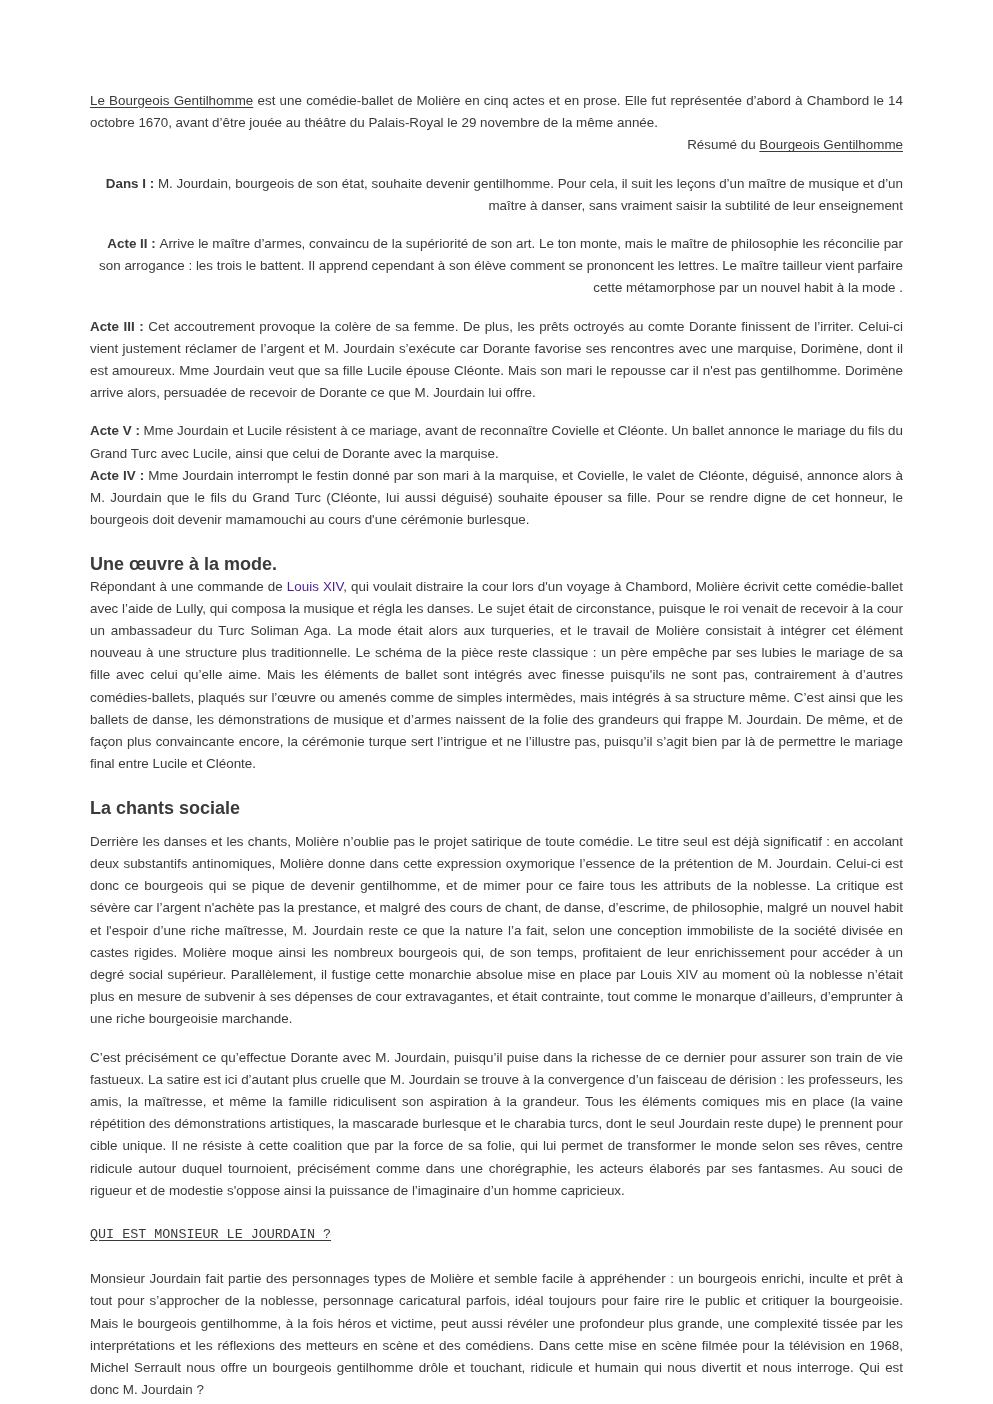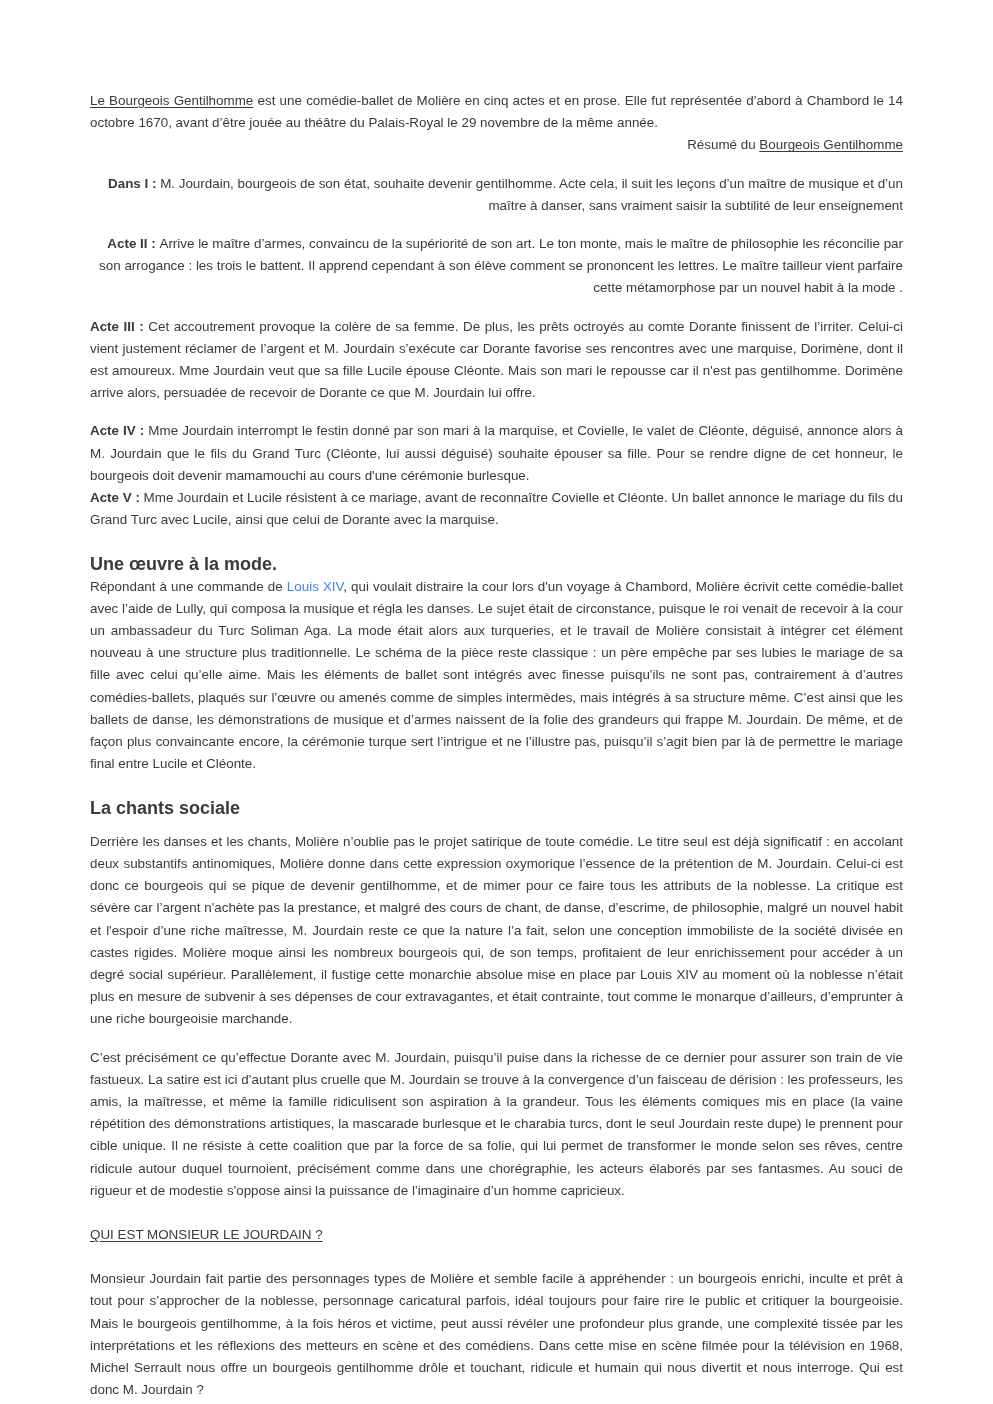--- a/index.html
+++ b/index.html
@@ -34,64 +34,64 @@
   p {
     margin: 0;
   }
   .p-left   { text-align: right; }
   .p-just   { text-align: justify; text-justify: inter-word; }
   .gap-sm   { height: 11px; }
   .gap-md   { height: 16px; }
   .gap-lg   { height: 22px; }
   .bold     { font-weight: bold; }
   .ul       { text-decoration: underline; text-underline-offset: 2px; }
-  .lnk      { color: #3b82f6; text-decoration: none; }
+  .lnk      { color: #4c1d95; text-decoration: none; }
   .heading  { font-weight: bold; font-size: 18px; line-height: 22.2px; }
-  .heading-ul { text-decoration: underline; text-underline-offset: 2px; font-size: 13.4px; line-height: 22.2px; }
+  .heading-ul { text-decoration: underline; text-underline-offset: 2px; font-size: 13.4px; line-height: 22.2px; font-family: Liberation Mono, monospace; }
 </style>
 </head>
 <body>
 
 <div class="page">
   <div class="doc-body">
 
     <p class="p-just">
       <span class="ul">Le Bourgeois Gentilhomme</span><span> est une comédie-ballet de Molière en cinq actes et en prose. Elle fut représentée d’abord à Chambord le 14 octobre 1670, avant d’être jouée au théâtre du Palais-Royal le 29 novembre de la même année.</span>
     </p>
 
     <p class="p-left">
       <span>Résumé du </span><span class="ul">Bourgeois Gentilhomme</span>
     </p>
 
     <div class="gap-md"></div>
 
     <p class="p-left">
-      <span class="bold"> Dans I :</span><span> M. Jourdain, bourgeois de son état, souhaite devenir gentilhomme. Acte cela, il suit les leçons d’un maître de musique et d’un maître à danser, sans vraiment saisir la subtilité de leur enseignement</span>
+      <span class="bold"> Dans I :</span><span> M. Jourdain, bourgeois de son état, souhaite devenir gentilhomme. Pour cela, il suit les leçons d’un maître de musique et d’un maître à danser, sans vraiment saisir la subtilité de leur enseignement</span>
     </p>
 
     <div class="gap-md"></div>
 
     <p class="p-left">
       <span class="bold">Acte II : </span><span> Arrive le maître d’armes, convaincu de la supériorité de son art. Le ton monte, mais le maître de philosophie les réconcilie par son arrogance : les trois le battent. Il apprend cependant à son élève comment se prononcent les lettres. Le maître tailleur vient parfaire cette métamorphose par un nouvel habit à la mode .</span>
     </p>
 
     <div class="gap-md"></div>
 
     <p class="p-just">
       <span class="bold">Acte III : </span><span>Cet accoutrement provoque la colère de sa femme. De plus, les prêts octroyés au comte Dorante finissent de l’irriter. Celui-ci vient justement réclamer de l’argent et M. Jourdain s’exécute car Dorante favorise ses rencontres avec une marquise, Dorimène, dont il est amoureux. Mme Jourdain veut que sa fille Lucile épouse Cléonte. Mais son mari le repousse car il n'est pas gentilhomme. Dorimène arrive alors, persuadée de recevoir de Dorante ce que M. Jourdain lui offre.</span>
     </p>
 
     <div class="gap-md"></div>
 
     <p class="p-just">
-      <span class="bold">Acte IV : </span><span> Mme Jourdain interrompt le festin donné par son mari à la marquise, et Covielle, le valet de Cléonte, déguisé, annonce alors à M. Jourdain que le fils du Grand Turc (Cléonte, lui aussi déguisé) souhaite épouser sa fille. Pour se rendre digne de cet honneur, le bourgeois doit devenir mamamouchi au cours d'une cérémonie burlesque.</span>
+      <span class="bold">Acte V : </span><span> Mme Jourdain et Lucile résistent à ce mariage, avant de reconnaître Covielle et Cléonte. Un ballet annonce le mariage du fils du Grand Turc avec Lucile, ainsi que celui de Dorante avec la marquise.</span>
     </p>
 
     <p class="p-just">
-      <span class="bold">Acte V : </span><span> Mme Jourdain et Lucile résistent à ce mariage, avant de reconnaître Covielle et Cléonte. Un ballet annonce le mariage du fils du Grand Turc avec Lucile, ainsi que celui de Dorante avec la marquise.</span>
+      <span class="bold">Acte IV : </span><span> Mme Jourdain interrompt le festin donné par son mari à la marquise, et Covielle, le valet de Cléonte, déguisé, annonce alors à M. Jourdain que le fils du Grand Turc (Cléonte, lui aussi déguisé) souhaite épouser sa fille. Pour se rendre digne de cet honneur, le bourgeois doit devenir mamamouchi au cours d'une cérémonie burlesque.</span>
     </p>
 
     <div class="gap-lg"></div>
 
     <p class="heading">Une œuvre à la mode.</p>
     <p class="p-just">
       <span>Répondant à une commande de </span><a class="lnk" href="#">Louis XIV</a><span>, qui voulait distraire la cour lors d'un voyage à Chambord, Molière écrivit cette comédie-ballet avec l’aide de Lully, qui composa la musique et régla les danses. Le sujet était de circonstance, puisque le roi venait de recevoir à la cour un ambassadeur du Turc Soliman Aga. La mode était alors aux turqueries, et le travail de Molière consistait à intégrer cet élément nouveau à une structure plus traditionnelle. Le schéma de la pièce reste classique : un père empêche par ses lubies le mariage de sa fille avec celui qu’elle aime. Mais les éléments de ballet sont intégrés avec finesse puisqu'ils ne sont pas, contrairement à d’autres comédies-ballets, plaqués sur l’œuvre ou amenés comme de simples intermèdes, mais intégrés à sa structure même. C’est ainsi que les ballets de danse, les démonstrations de musique et d’armes naissent de la folie des grandeurs qui frappe M. Jourdain. De même, et de façon plus convaincante encore, la cérémonie turque sert l’intrigue et ne l’illustre pas, puisqu’il s’agit bien par là de permettre le mariage final entre Lucile et Cléonte.</span>
     </p>
 
     <div class="gap-lg"></div>

